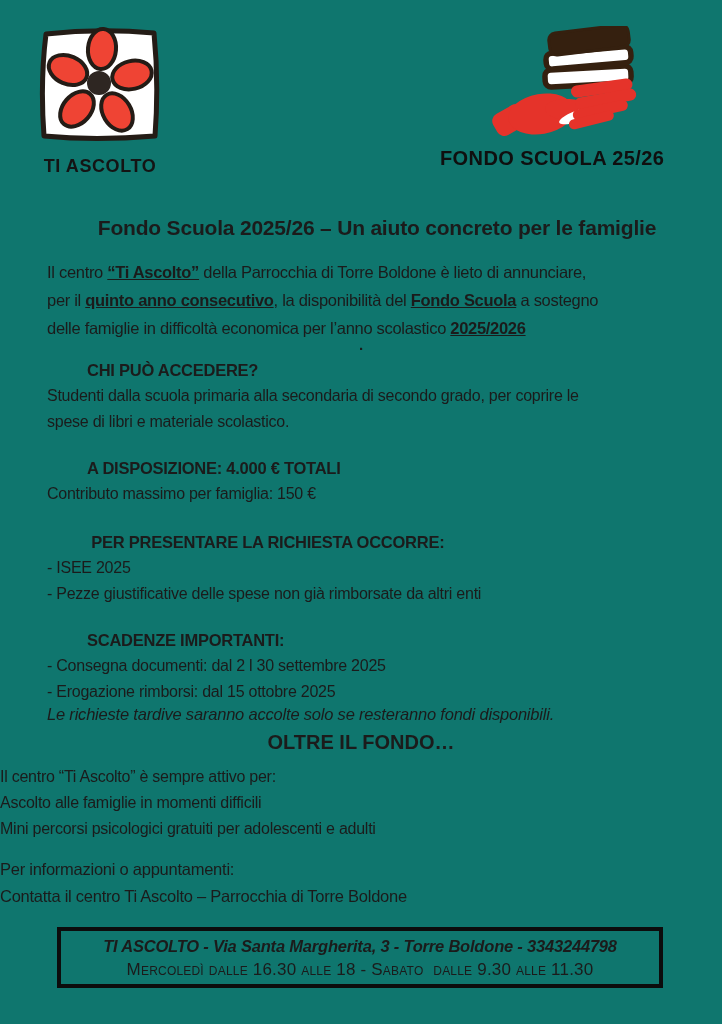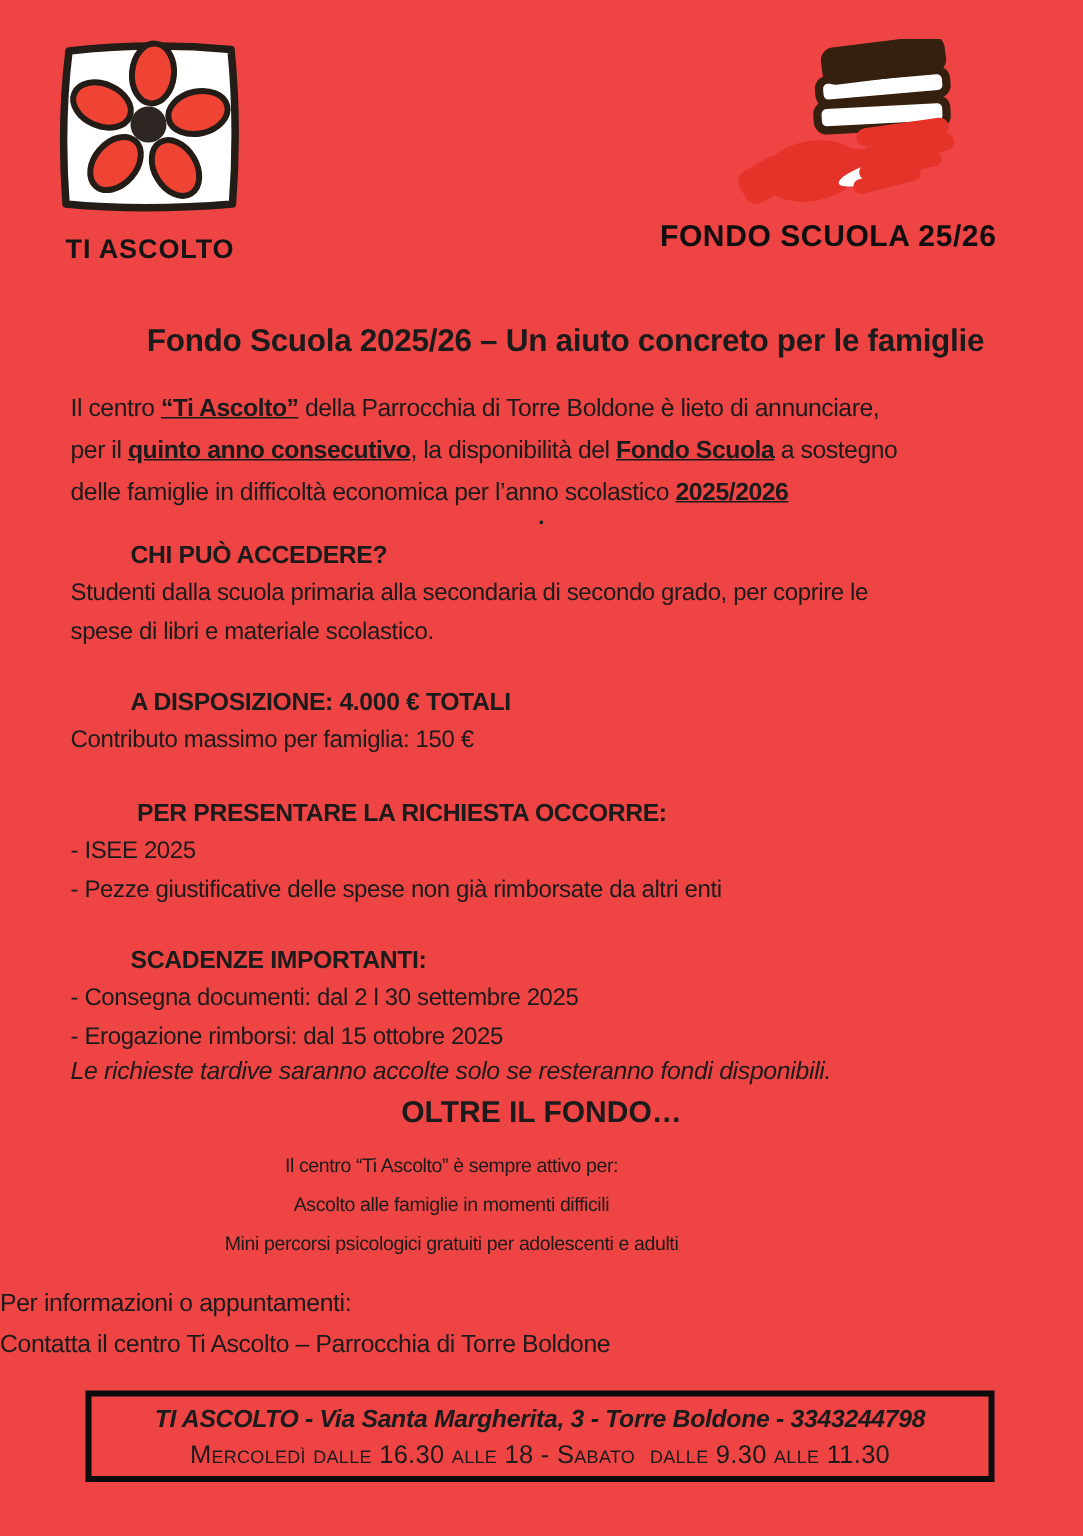--- a/index.html
+++ b/index.html
@@ -1,17 +1,17 @@
 <!DOCTYPE html>
 <html lang="it"><head>
 <meta charset="utf-8">
 <style>
   html,body{margin:0;padding:0;background:#ffffff;}
   .page{
-    position:relative;width:722px;height:1024px;background:#ef4444;overflow:hidden;
+    position:relative;width:722px;height:1024px;background:#0f766e;overflow:hidden;
     color:#1b1b1b;font-family:"Liberation Sans",sans-serif;
   }
   .line{white-space:pre;}
   .b{font-weight:bold;text-decoration:underline;}
 
   
   .logo-left{position:absolute;left:35px;top:25px;width:130px;text-align:center;}
   .logo-left svg{display:block;}
   .logo-left-label{margin-top:13px;font-size:18px;font-weight:bold;letter-spacing:.6px;color:#141414;white-space:pre;}
   .logo-right{position:absolute;left:440px;top:26px;width:254px;text-align:left;}
@@ -32,21 +32,21 @@
   .sec-heading{font-weight:bold;font-size:16.5px;line-height:26px;white-space:pre;margin-left:40px;}
   .section .line{line-height:26px;}
   .sec-access{top:357px;}
   .sec-budget{top:455px;}
   .sec-requirements{top:529px;}
   .sec-deadlines{top:627px;}
 
   .note-italic{position:absolute;left:47px;top:705px;font-size:16.5px;font-style:italic;letter-spacing:-.2px;white-space:pre;}
 
   .beyond-heading{position:absolute;top:731px;left:0;width:722px;text-align:center;font-size:20px;font-weight:bold;white-space:pre;}
-  .beyond-lines{position:absolute;top:764px;left:0;width:602px;text-align:center;font-size:13px;letter-spacing:-.25px;}
+  .beyond-lines{position:absolute;top:764px;left:0;width:602px;text-align:left;font-size:16px;letter-spacing:-.25px;}
   .beyond-lines .line{line-height:26px;white-space:pre;}
   .contact-lines{position:absolute;top:856px;left:0;width:586px;text-align:left;font-size:16.5px;letter-spacing:-.25px;}
   .contact-lines .line{line-height:27px;white-space:pre;}
 
   
   .footer-box{
     position:absolute;left:57px;top:927px;width:606px;height:61px;box-sizing:border-box;
     border:4px solid #0c0c0c;display:flex;flex-direction:column;justify-content:center;align-items:center;
   }
   .footer-line1{font-size:16.5px;font-style:italic;font-weight:bold;letter-spacing:-.2px;line-height:24px;white-space:pre;}

